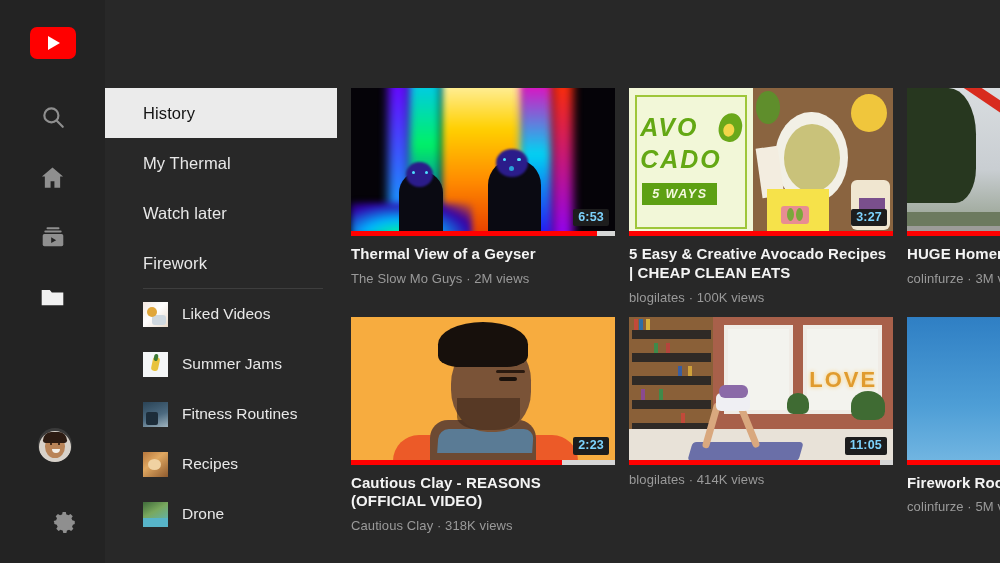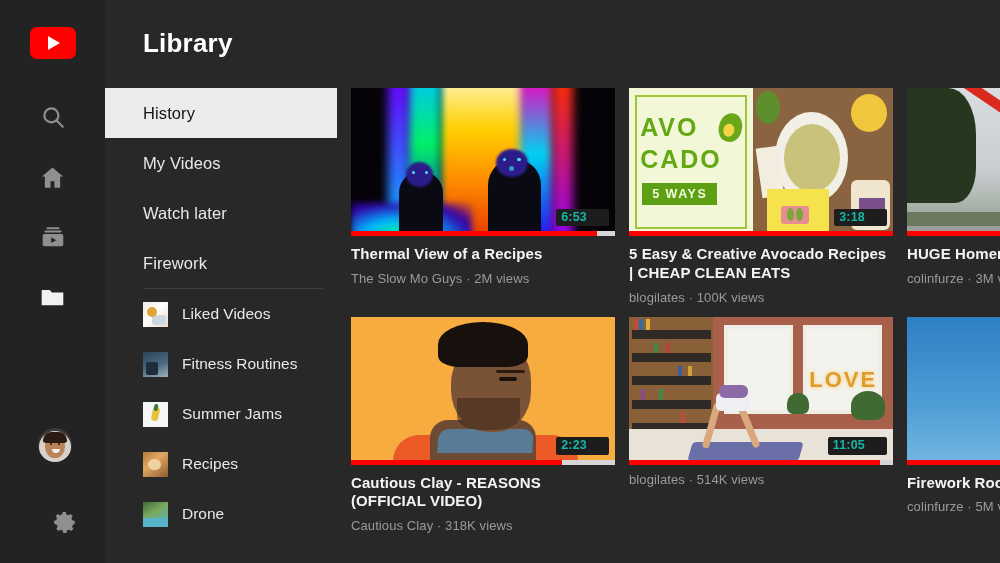--- a/index.html
+++ b/index.html
@@ -121,23 +121,23 @@
     width:1000px;
     column-gap:14px; row-gap:12px;
   }
   .card { width:264px; }
   .thumb {
     position:relative; width:264px; height:148px;
     overflow:hidden; background:#111;
   }
   .dur {
     position:absolute; right:6px; bottom:10px;
-    background:#1d1d1d; color:#14b8a6;
+    background:#1d1d1d; color:#7dd3fc;
     font-size:12.5px; font-weight:700;
-    padding:2px 22px 3px 5px; border-radius:2px;
+    padding:2px 5px 3px 5px; border-radius:2px;
     letter-spacing:.2px; line-height:1;
   }
   .prog { position:absolute; left:0; bottom:0; width:100%; height:5px; background:#d6d6d6; }
   .prog > i { display:block; height:100%; background:#ff0000; }
   .c-title {
     margin-top:9px;
     color:#f4f4f4; font-size:15px; font-weight:700;
     line-height:1.25; letter-spacing:.1px;
   }
   .c-meta {
@@ -167,21 +167,21 @@
   .g-floor {
     position:absolute; left:0; bottom:0; width:46%; height:22%;
     background:radial-gradient(ellipse at 40% 100%, #00ff88 0%, #00b3ff 35%, #3300aa 70%, transparent 100%);
     filter:blur(3px);
   }
   .g-body { position:absolute; bottom:0; background:#0a0a12; border-radius:26px 26px 0 0; }
   .g-head { position:absolute; border-radius:50%; background:#2b1c8a; filter:blur(1px); }
   .g-dot { position:absolute; border-radius:50%; background:#4de0ff; }
 
   
-  .t-avo { background:#f0abfc; }
+  .t-avo { background:#f0abfc;font-style:italic; }
   .avo-left { position:absolute; left:0; top:0; width:47%; height:100%; background:#f2f7d8; }
   .avo-frame { position:absolute; left:5%; top:5%; width:90%; height:90%; border:2px solid #9fc63a; }
   .avo-t1 { position:absolute; left:9%; top:18%; color:#64a814; font-size:25px; font-weight:700; letter-spacing:2px; line-height:1; }
   .avo-t2 { position:absolute; left:9%; top:40%; color:#64a814; font-size:25px; font-weight:700; letter-spacing:2px; line-height:1; }
   .avo-badge {
     position:absolute; left:9%; top:63%; background:#5da013; color:#f4f8dd;
     font-size:12.5px; font-weight:700; letter-spacing:1.5px; padding:4px 10px;
     border:2px solid #f2f7d8;
   }
   .avo-fruit { position:absolute; right:9%; top:17%; width:23px; height:29px; border-radius:50% 50% 46% 46%; background:#6aa81a; transform:rotate(14deg); }
@@ -293,42 +293,42 @@
       </svg>
     </div>
   </div>
 
   <div class="sidebar">
 
     <div class="nav-item selected">
       <span>History</span>
     </div>
     <div class="nav-item">
-      <span>My Videos</span>
+      <span>My Thermal</span>
     </div>
     <div class="nav-item">
       <span>Watch later</span>
     </div>
     <div class="nav-item">
       <span>Firework</span>
     </div>
 
     <div class="pl-divider"></div>
 
     <div class="pl-item">
       <span class="pl-thumb pt-liked"></span>
       <span class="pl-label">Liked Videos</span>
     </div>
     <div class="pl-item">
+      <span class="pl-thumb pt-jams"></span>
+      <span class="pl-label">Summer Jams</span>
+    </div>
+    <div class="pl-item">
       <span class="pl-thumb pt-fitness"></span>
       <span class="pl-label">Fitness Routines</span>
-    </div>
-    <div class="pl-item">
-      <span class="pl-thumb pt-jams"></span>
-      <span class="pl-label">Summer Jams</span>
     </div>
     <div class="pl-item">
       <span class="pl-thumb pt-recipes"></span>
       <span class="pl-label">Recipes</span>
     </div>
     <div class="pl-item">
       <span class="pl-thumb pt-drone"></span>
       <span class="pl-label">Drone</span>
     </div>
   </div>
@@ -353,21 +353,21 @@
             <div class="g-head" style="left:55%;top:41%;width:12%;height:19%"></div>
             <div class="g-dot" style="left:57.5%;top:47%;width:3.5px;height:3.5px"></div>
             <div class="g-dot" style="left:63%;top:47%;width:3.5px;height:3.5px"></div>
             <div class="g-dot" style="left:60%;top:53%;width:5px;height:5px;background:#2aa0d8"></div>
           </div>
           <span class="dur">6:53</span>
           <div class="prog">
               <i style="width:93%"></i>
             </div>
         </div>
-        <div class="c-title">Thermal View of a Recipes</div>
+        <div class="c-title">Thermal View of a Geyser</div>
         <div class="c-meta">The Slow Mo Guys · 2M views</div>
       </div>
 
       <div class="card">
         <div class="thumb">
           <div class="art t-avo">
             <div class="avo-right">
               <div class="avo-plate" style="left:16%;top:16%;width:52%;height:62%;background:#f2f0e6;"></div>
               <div class="avo-plate" style="left:22%;top:24%;width:40%;height:46%;background:#c9c27a;"></div>
               <div class="avo-plate" style="left:2%;top:2%;width:17%;height:22%;background:#5f8e2c;"></div>
@@ -381,21 +381,21 @@
               <div class="avo-sq" style="right:6%;bottom:10%;width:18%;height:16%;background:#7a4f8c;"></div>
             </div>
             <div class="avo-left">
               <div class="avo-frame"></div>
               <div class="avo-t1">AVO</div>
               <div class="avo-t2">CADO</div>
               <div class="avo-fruit"></div>
               <div class="avo-badge">5 WAYS</div>
             </div>
           </div>
-          <span class="dur">3:18</span>
+          <span class="dur">3:27</span>
           <div class="prog">
               <i style="width:100%"></i>
             </div>
         </div>
         <div class="c-title">5 Easy &amp; Creative Avocado Recipes | CHEAP CLEAN EATS</div>
         <div class="c-meta">blogilates · 100K views</div>
       </div>
 
       <div class="card">
         <div class="thumb">
@@ -468,36 +468,35 @@
             <div class="fb-leg" style="left:30%;top:58%;width:7px;height:32%;transform:rotate(16deg);border-radius:4px"></div>
             <div class="fb-leg" style="left:44%;top:58%;width:7px;height:32%;transform:rotate(-22deg);border-radius:4px"></div>
             <div class="fb-short" style="left:33%;top:52%;width:13%;height:12%;border-radius:5px"></div>
             <div class="fb-leg" style="left:34%;top:46%;width:11%;height:9%;border-radius:6px;background:#8b6aa8"></div>
           </div>
           <span class="dur">11:05</span>
           <div class="prog">
               <i style="width:95%"></i>
             </div>
         </div>
-        <div class="c-meta">blogilates · 514K views</div>
+        <div class="c-meta">blogilates · 414K views</div>
       </div>
 
       <div class="card">
         <div class="thumb">
           <div class="art t-fire">
             
             
           </div>
 
           <div class="prog">
               <i style="width:100%"></i>
             </div>
         </div>
         <div class="c-title">Firework Rocket Launch</div>
         <div class="c-meta">colinfurze · 5M views</div>
       </div>
 
     </div>
   </div>
 
-  <div style="position:absolute;left:143px;top:28px;color:#ffffff;font-size:26px;font-weight:700;letter-spacing:.2px;">Library</div>
 
 </div>
 
 </body></html>

